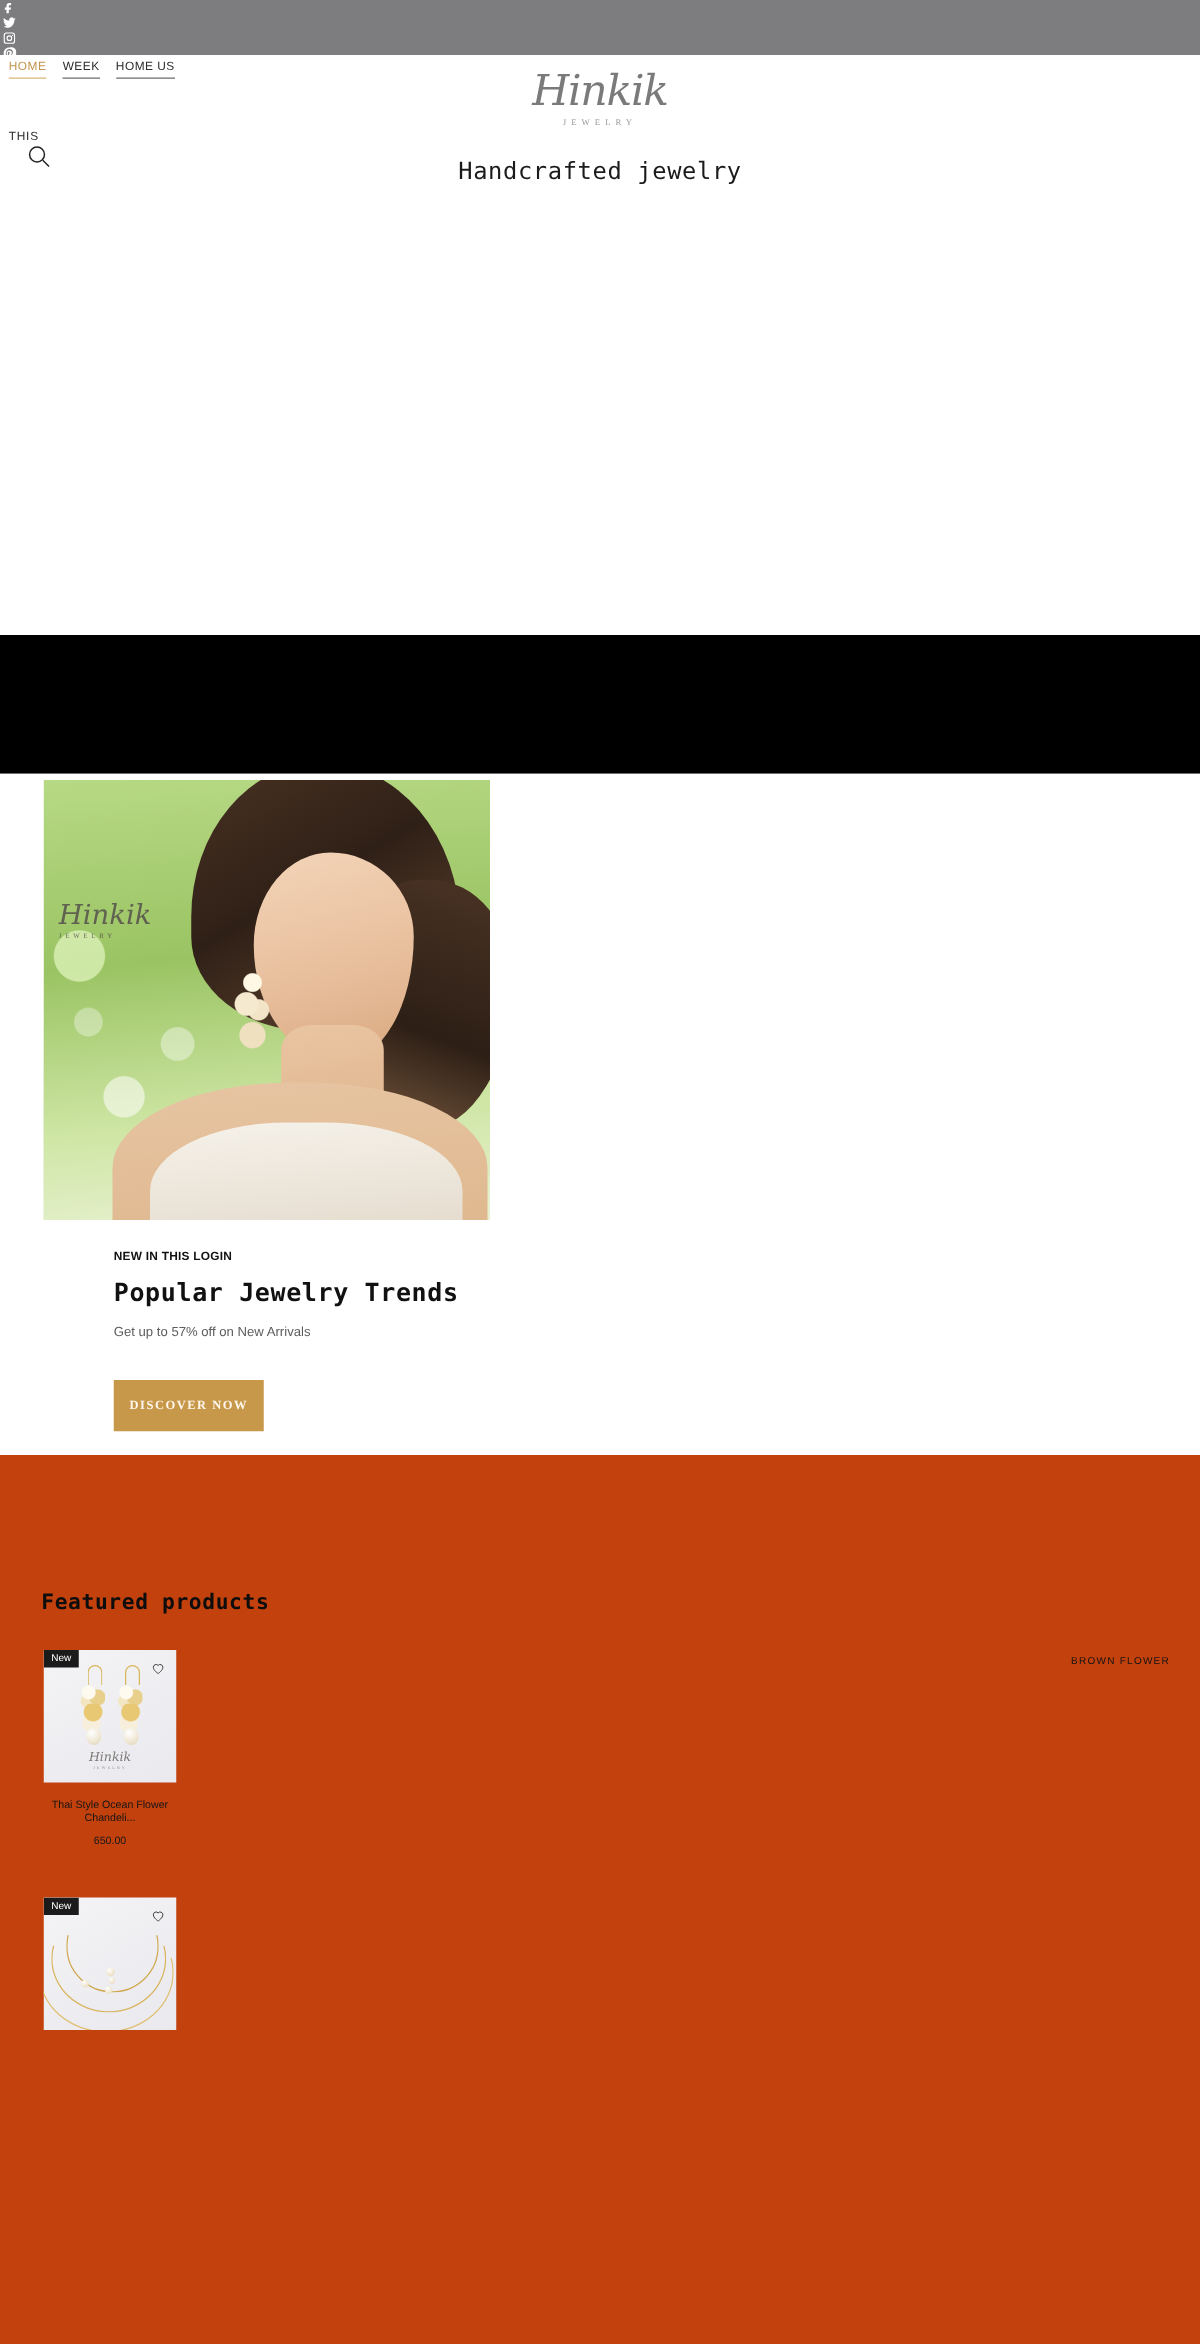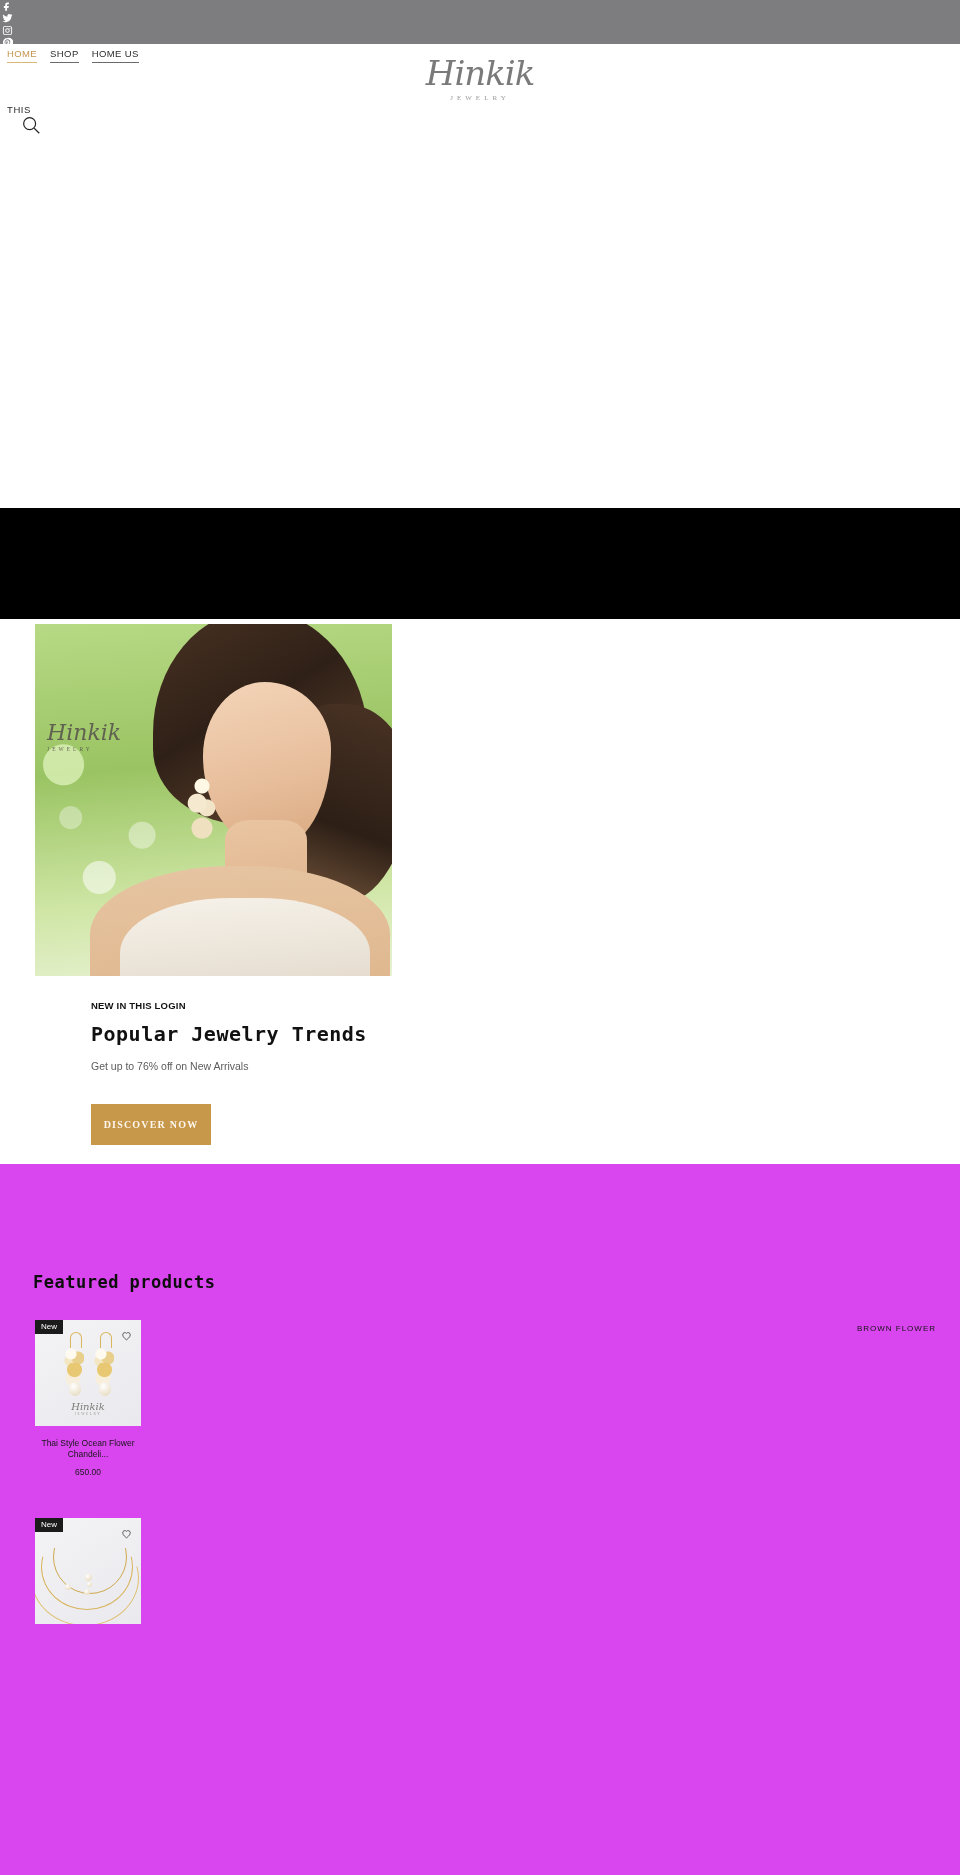--- a/index.html
+++ b/index.html
@@ -142,21 +142,21 @@
     position: absolute; top: 485px; left: 91px;
     width: 120px; height: 41px;
     background: #c8984a; border: none; cursor: pointer;
     color: #fdf7ee; font-family:"Liberation Serif", serif;
     font-size: 10px; letter-spacing: 1.2px; font-weight: bold;
   }
 
   
   .featured {
     position: absolute; top: 1164px; left: 0;
-    width: 960px; height: 711px; background: #d946ef; overflow: hidden;
+    width: 960px; height: 711px; background: #c2410c; overflow: hidden;
   }
   .ft-title {
     position: absolute; top: 108px; left: 33px;
     font-family: "DejaVu Sans Mono", monospace;
     font-size: 17px; letter-spacing: .5px; color: #0d0d0d;
   }
   .ft-filter {
     position: absolute; top: 160px; right: 24px;
     font-size: 8px; letter-spacing: 1px; color: #141414;
   }
@@ -244,37 +244,38 @@
     </a>
     <a href="#">
       <svg class="si" viewBox="0 0 24 24">
           <path d="M12 2a10 10 0 0 0-3.6 19.3c-.1-.8-.2-2 0-2.9l1.2-5s-.3-.6-.3-1.5c0-1.4.8-2.4 1.8-2.4.9 0 1.3.6 1.3 1.4 0 .9-.6 2.2-.9 3.4-.2 1 .5 1.9 1.5 1.9 1.9 0 3.2-2.4 3.2-5.2 0-2.1-1.5-3.7-4.1-3.7a4.7 4.7 0 0 0-4.9 4.7c0 .9.3 1.5.8 2 .1.1.1.2.1.3l-.3 1c0 .2-.2.3-.4.2-1.1-.5-1.7-1.9-1.7-3.5C5.7 8 8 5 12.3 5c3.5 0 5.8 2.5 5.8 5.2 0 3.5-2 6.2-4.9 6.2-1 0-1.9-.5-2.2-1.1l-.6 2.3c-.2.8-.7 1.8-1.1 2.4A10 10 0 1 0 12 2z"></path>
         </svg>
     </a>
   </div>
 
   <nav class="mainnav">
     <a class="navlink active" href="#">HOME</a>
-    <a class="navlink" href="#">SHOP</a>
+    <a class="navlink" href="#">WEEK</a>
     <a class="navlink" href="#">HOME US</a>
   </nav>
 
   <div class="logo-wrap">
     <div class="logo-script">Hinkik</div>
     <div class="logo-sub">JEWELRY</div>
   </div>
 
   <a class="login-btn" href="#">THIS</a>
   <div class="search-btn">
     <svg viewBox="0 0 24 24">
         <circle cx="10.5" cy="10.5" r="6.5"></circle>
         <line x1="15.5" y1="15.5" x2="21" y2="21"></line>
       </svg>
   </div>
 
+  <div class="hero-tag">Handcrafted jewelry</div>
 
   <div class="band-black-1"></div>
 
   <section class="newweek">
 
     <div class="model-photo">
       <div class="mp-sky"></div>
       <div class="mp-hair"></div>
       <div class="mp-hair2"></div>
       <div class="mp-face"></div>
@@ -283,21 +284,21 @@
       <div class="mp-top"></div>
       <div class="mp-earring"></div>
       <div class="mp-logo">
         <span>Hinkik</span>
         <small>JEWELRY</small>
       </div>
     </div>
 
     <div class="nw-eyebrow">NEW IN THIS LOGIN</div>
     <h2 class="nw-title">Popular Jewelry Trends</h2>
-    <p class="nw-sub">Get up to 76% off on New Arrivals</p>
+    <p class="nw-sub">Get up to 57% off on New Arrivals</p>
     <button class="nw-cta">DISCOVER NOW</button>
   </section>
 
   <section class="featured">
     <h2 class="ft-title">Featured products</h2>
     <div class="ft-filter">BROWN FLOWER</div>
 
     <article class="pcard" style="top:156px;">
       <div class="thumb">
         <span class="badge-new">New</span>

